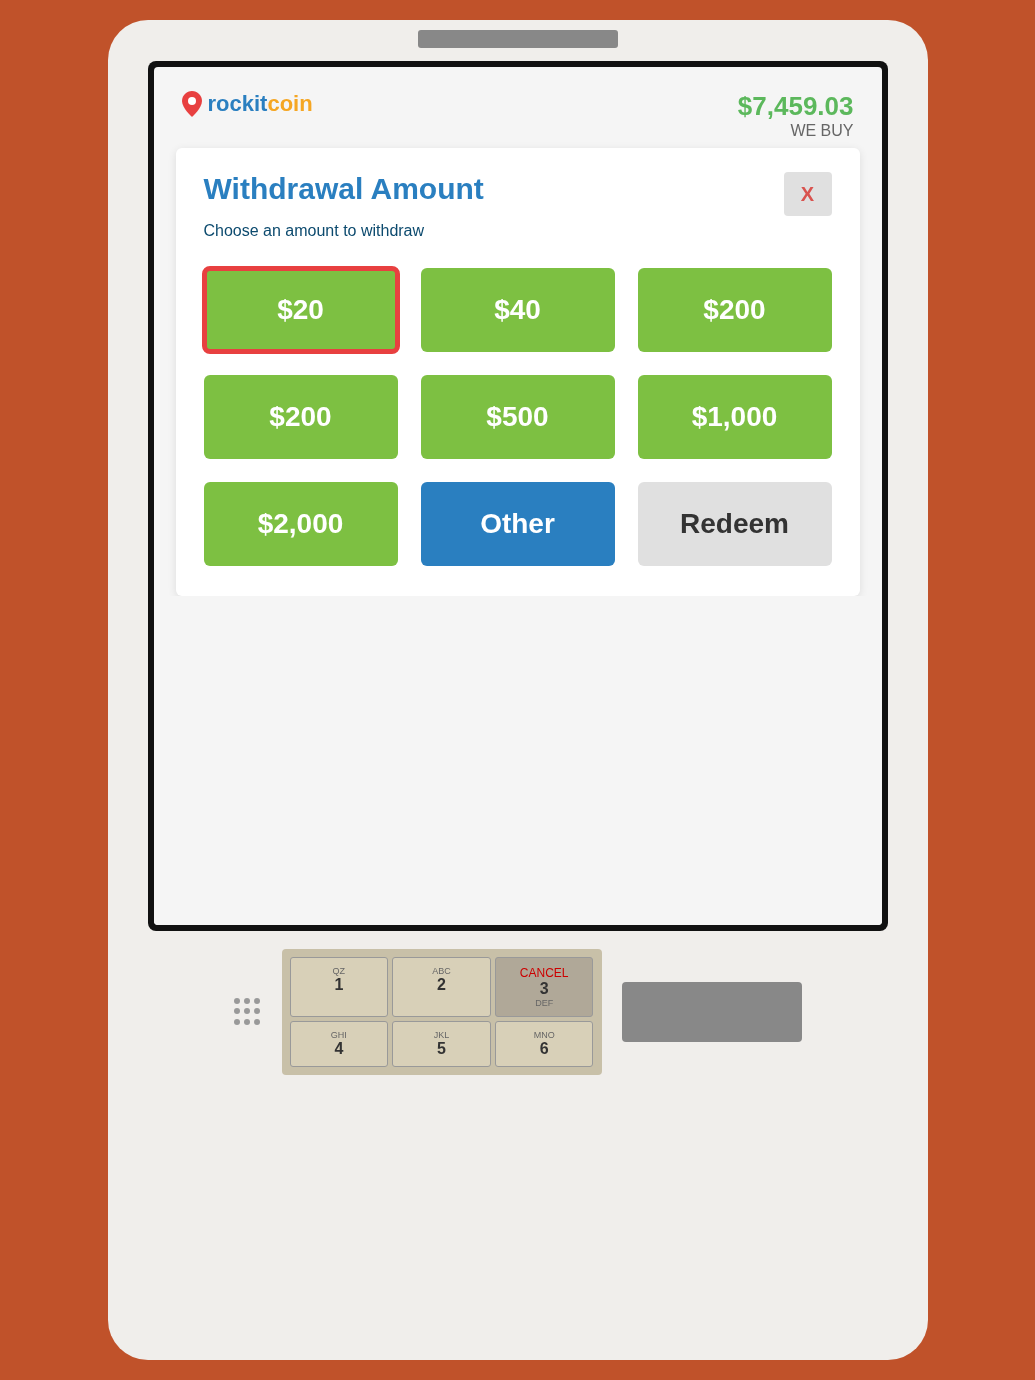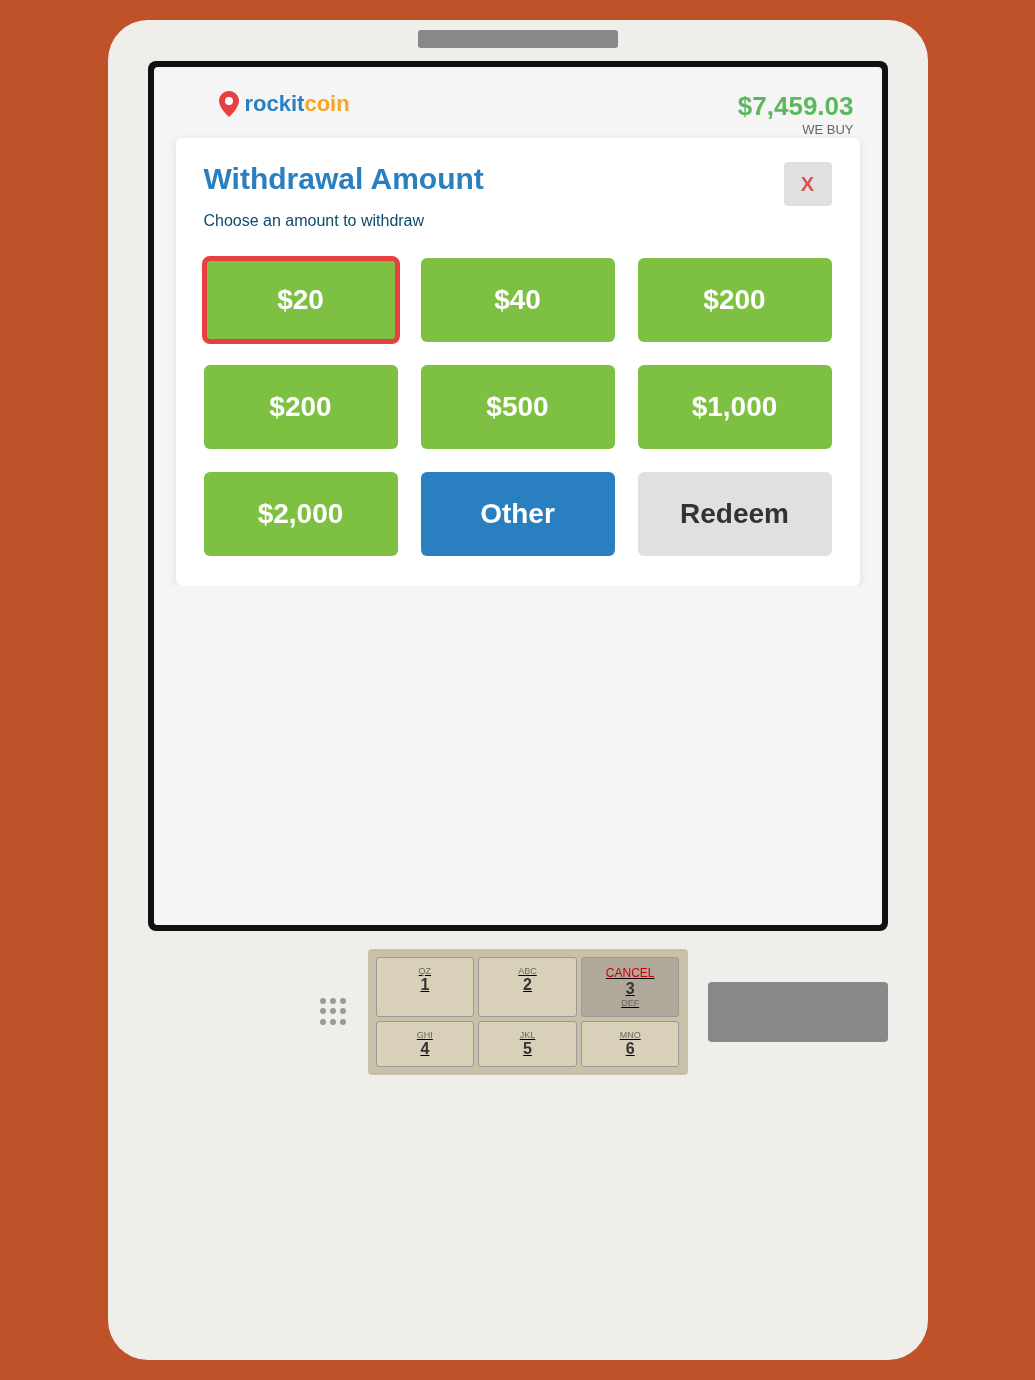--- a/index.html
+++ b/index.html
@@ -51,42 +51,41 @@
       border-radius: 4px;
       display: flex;
       flex-direction: column;
       overflow: hidden;
     }
 
     .screen-top-bar {
       display: flex;
       justify-content: space-between;
       align-items: flex-start;
-      padding: 24px 28px 1px 28px;
-      margin-left: 37px;
+      padding: 24px 28px 8px 28px;
     }
 
     .logo-area {
       display: flex;
       align-items: center;
       gap: 6px;
     }
 
     .price-area {
       text-align: right;
     }
 
     .btc-price {
       font-size: 26px;
       font-weight: 700;
       color: #5cb85c;
     }
 
     .we-buy-label {
-      font-size: 13px;
+      font-size: 16px;
       color: #666;
     }
 
     .dialog-box {
       margin: 0 22px;
       background: white;
       border-radius: 6px;
       padding: 24px 28px 30px 28px;
       flex: 1;
       box-shadow: 0 2px 8px rgba(0,0,0,0.1);
@@ -158,25 +157,24 @@
     }
 
     .screen-bottom-space {
       flex: 1;
       background: #f5f5f5;
     }
 
     .kiosk-bottom {
       display: flex;
       flex-direction: column;
-      align-items: flex-end;
+      align-items: center;
       width: 100%;
       margin-top: 18px;
       gap: 16px;
-      text-decoration: underline;
     }
 
     .keypad {
       background: #c8c0a8;
       border-radius: 4px;
       padding: 8px;
       display: grid;
       grid-template-columns: repeat(3, 1fr);
       gap: 4px;
       width: 320px;

